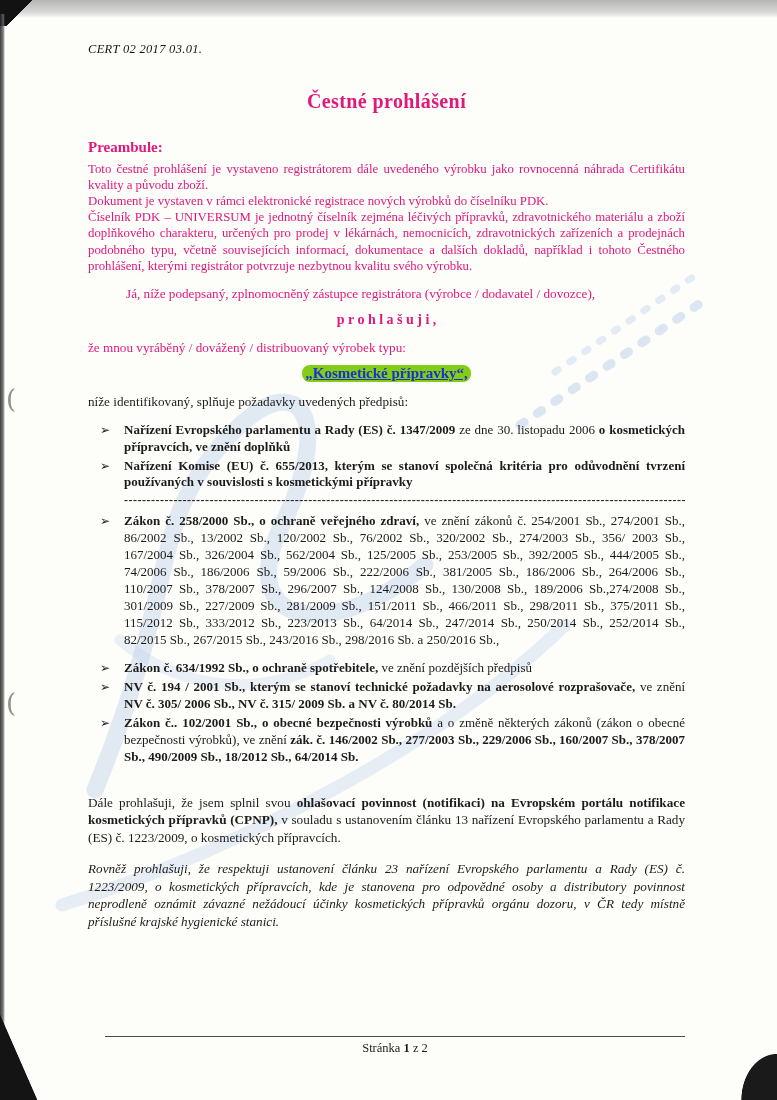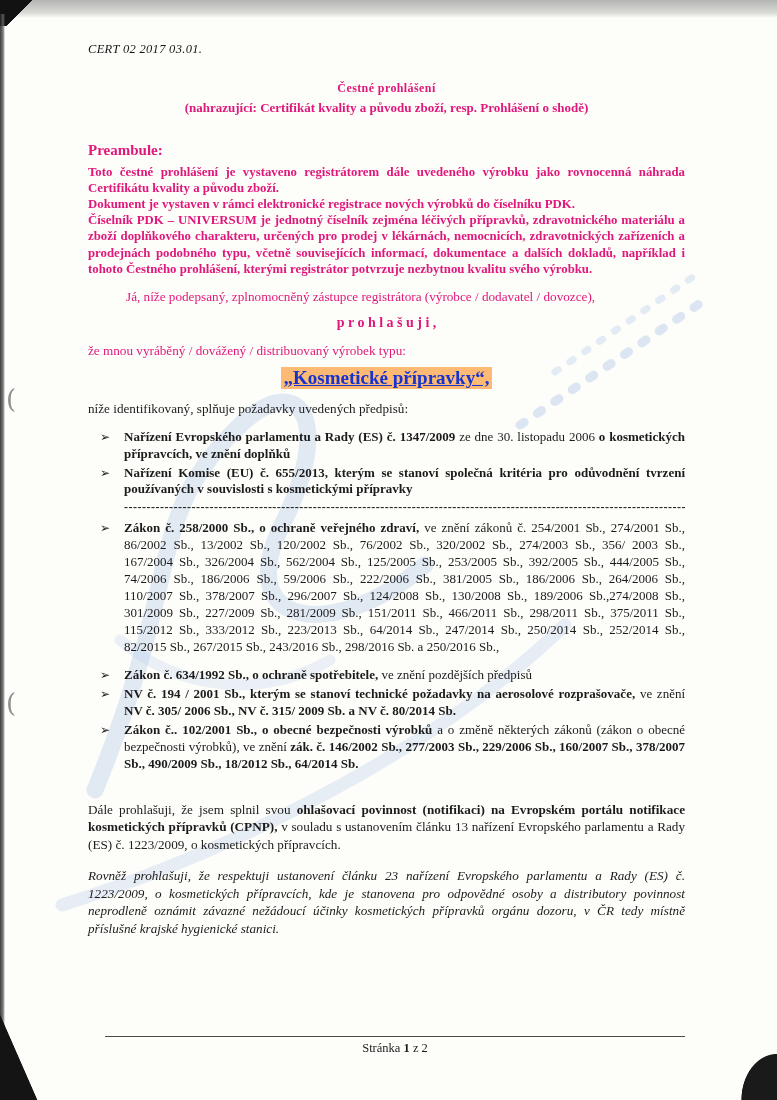--- a/index.html
+++ b/index.html
@@ -24,33 +24,33 @@
     background:radial-gradient(ellipse at 100% 100%,#1a1a1a 52%,transparent 53%); }
   .punch { position:absolute; left:6px; color:#8f8f8c; font-size:26px;
     font-family:"DejaVu Serif", serif; }
   .punch.p1 { top:384px; } .punch.p2 { top:688px; }
   
   .watermark { position:absolute; inset:0; pointer-events:none; }
   
   .content { position:absolute; left:88px; right:92px; top:0; color:#1b1b1b; }
   .doc-ref { margin-top:42px; text-align:left; font-style:italic;
     font-size:12.5px; letter-spacing:.3px; color:#141414; }
-  .title { margin-top:24px; text-align:center; font-size:12px; font-weight:bold;
+  .title { margin-top:33px; text-align:center; font-size:20px; font-weight:bold;
     letter-spacing:.4px; }
   .subtitle { margin-top:4px; text-align:center; font-size:13px; font-weight:bold; }
   .magenta { color:var(--magenta); }
   .preambule-h { margin-top:26px; font-size:15px; font-weight:bold; }
-  .pre-block { margin-top:5px; font-size:12.8px; font-weight:bold;
+  .pre-block { margin-top:5px; font-size:12.8px; font-weight:normal;
     line-height:1.26; text-align:justify; }
   .intro { margin-top:12px; font-size:13.2px; text-indent:38px; }
   .verb { margin-top:10px; text-align:center; font-size:14px; font-weight:bold; }
   .type-line { margin-top:12px; font-size:13.2px; }
   .product-wrap { margin-top:8px; text-align:center; }
-  .product { display:inline-block; background:#fdba74; color:#1733cd;
-    font-size:19px; font-weight:bold; text-decoration:underline; padding:0 3px; }
+  .product { display:inline-block; background:#84cc16; color:#1733cd;
+    font-size:15px; font-weight:bold; text-decoration:underline; padding:0 3px;border-radius:8px; }
   .follow { margin-top:12px; font-size:13.2px; }
   .reg-list { margin-top:12px; }
   .reg-item { display:flex; margin-bottom:2px; }
   .bullet { flex:none; width:24px; margin-left:12px; font-size:12px;
     font-family:"DejaVu Sans", sans-serif; padding-top:1px; }
   .reg-text { flex:1; font-size:13px; line-height:1.3; text-align:justify; }
   .sep { margin:1px 0 6px 36px; font-size:12px; font-weight:bold; letter-spacing:.5px;
     white-space:nowrap; overflow:hidden; height:14px; color:#222; }
   .gap-sm { margin-top:12px; }
   .closing { font-size:13.2px; line-height:1.34; text-align:justify; }
@@ -73,21 +73,20 @@
       <path d="M 120 640 C 180 690, 260 700, 330 660" stroke-width="11" opacity="0.22"></path>
       <path d="M 520 425 L 705 300" stroke-width="9" stroke-dasharray="5 16" opacity="0.4"></path>
       <path d="M 555 372 L 700 272" stroke-width="7" stroke-dasharray="4 14" opacity="0.3"></path>
     </g>
   </svg>
 
   <div class="content">
     <div class="doc-ref">CERT 02 2017 03.01.</div>
 
     <h1 class="title magenta">Čestné prohlášení</h1>
-    <div class="subtitle magenta">(nahrazující: Certifikát kvality a původu zboží, resp. Prohlášení o shodě)</div>
 
     <div class="preambule-h magenta">Preambule:</div>
     <div class="pre-block magenta">
       <div>Toto čestné prohlášení je vystaveno registrátorem dále uvedeného výrobku jako rovnocenná náhrada Certifikátu kvality a původu zboží.</div>
       <div>Dokument je vystaven v rámci elektronické registrace nových výrobků do číselníku PDK.</div>
       <div>Číselník PDK – UNIVERSUM je jednotný číselník zejména léčivých přípravků, zdravotnického materiálu a zboží doplňkového charakteru, určených pro prodej v lékárnách, nemocnicích, zdravotnických zařízeních a prodejnách podobného typu, včetně souvisejících informací, dokumentace a dalších dokladů, například i tohoto Čestného prohlášení, kterými registrátor potvrzuje nezbytnou kvalitu svého výrobku.</div>
     </div>
 
     <div class="intro magenta">Já, níže podepsaný, zplnomocněný zástupce registrátora (výrobce / dodavatel / dovozce),</div>
     <div class="verb magenta">p r o h l a š u j i ,</div>

